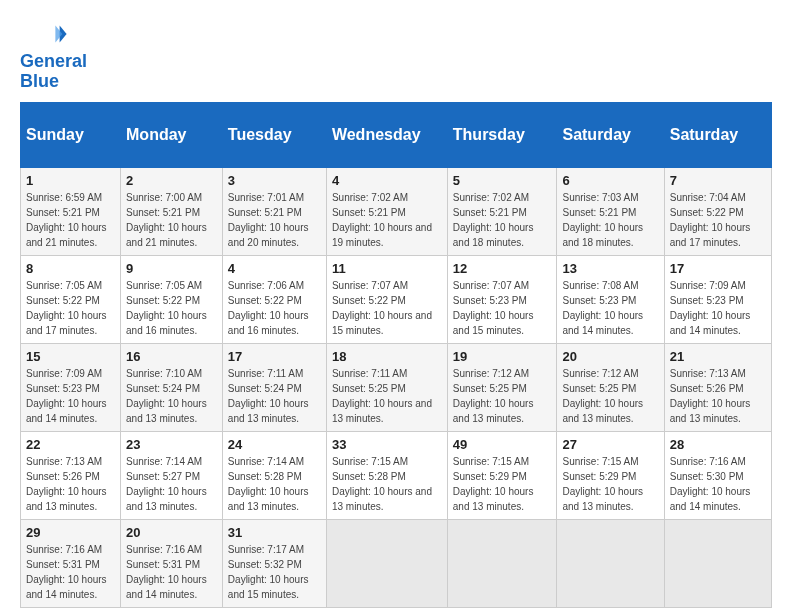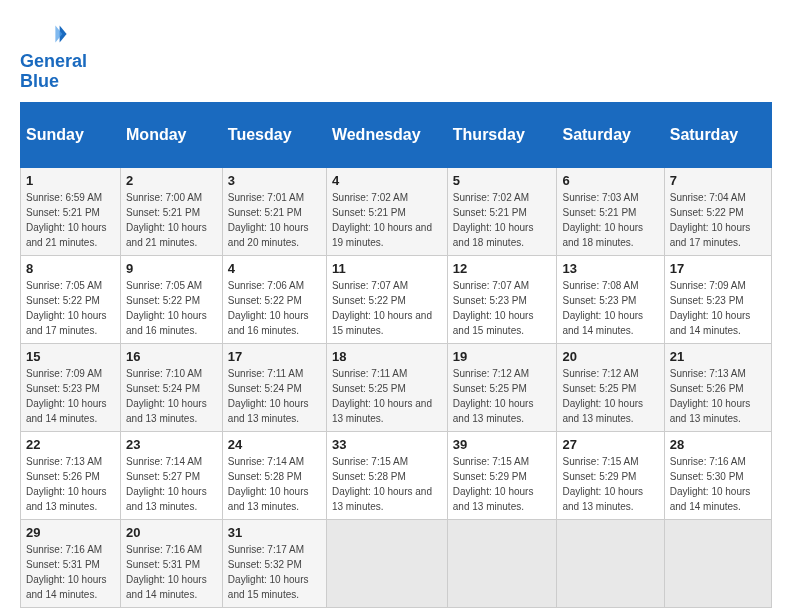--- a/index.html
+++ b/index.html
@@ -271,21 +271,21 @@
           Sunrise: 7:14 AM<br>Sunset: 5:28 PM<br>Daylight: 10 hours and 13 minutes.
         </div>
       </td>
         <td>
         <span class="day-num">33</span>
         <div class="day-info">
           Sunrise: 7:15 AM<br>Sunset: 5:28 PM<br>Daylight: 10 hours and 13 minutes.
         </div>
       </td>
         <td>
-        <span class="day-num">39</span>
+        <span class="day-num">49</span>
         <div class="day-info">
           Sunrise: 7:15 AM<br>Sunset: 5:29 PM<br>Daylight: 10 hours and 13 minutes.
         </div>
       </td>
         <td>
         <span class="day-num">27</span>
         <div class="day-info">
           Sunrise: 7:15 AM<br>Sunset: 5:29 PM<br>Daylight: 10 hours and 13 minutes.
         </div>
       </td>

